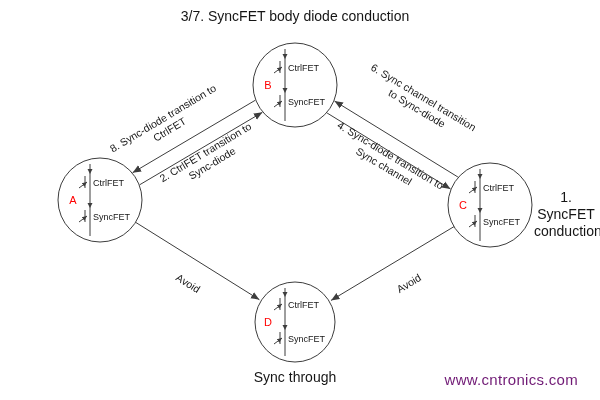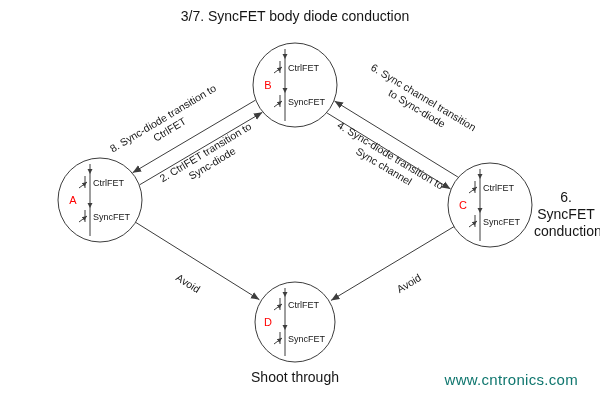--- a/index.html
+++ b/index.html
@@ -14,21 +14,21 @@
   }
   .elbl {
     position:absolute; font-size:10.5px; color:#151515; line-height:1.25;
     text-align:center; transform-origin:50% 50%;
   }
   .rot-neg31 { transform:rotate(-31deg); }
   .rot-pos31 { transform:rotate(31deg); }
   .rot-pos32 { transform:rotate(32deg); }
   .watermark {
     position:absolute; left:398px; top:371px; width:180px; text-align:right;
-    font-size:15px; color:#0f766e; letter-spacing:0.3px;
+    font-size:15px; color:#701a75; letter-spacing:0.3px;
   }
   .ntext { font-family:"Liberation Sans", sans-serif; font-size:9px; fill:#151515; }
   .nletter { font-family:"Liberation Sans", sans-serif; font-size:11px; fill:#ff0000; }
 </style>
 </head>
 <body>
 
 <div class="stage">
 
   <svg width="600" height="400" viewBox="0 0 600 400">
@@ -119,23 +119,23 @@
       </g>
       <text class="nletter" x="-27" y="4" text-anchor="middle">D</text>
       <text class="ntext" x="-7" y="-14">CtrlFET</text>
       <text class="ntext" x="-7" y="20">SyncFET</text>
     </g>
   </svg>
 
   <div class="lbl" style="left:135px; top:8px; width:320px;">3/7. SyncFET body diode conduction</div>
 
 
-  <div class="lbl" style="left:534px; top:189px; width:64px;">6. SyncFET conduction</div>
+  <div class="lbl" style="left:534px; top:189px; width:64px;">1. SyncFET conduction</div>
 
-  <div class="lbl" style="left:240px; top:369px; width:110px;">Shoot through</div>
+  <div class="lbl" style="left:240px; top:369px; width:110px;">Sync through</div>
 
   <div class="elbl rot-neg31" style="left:104px; top:111px; width:125px;">8. Sync-diode transition to CtrlFET</div>
 
   <div class="elbl rot-neg31" style="left:153px; top:145px; width:112px;">2. CtrlFET transition to Sync-diode</div>
 
   <div class="elbl rot-pos31" style="left:355px; top:90px; width:130px;">6. Sync channel transition to Sync-diode</div>
 
   <div class="elbl rot-pos31" style="left:326px; top:148px; width:122px;">4. Sync-diode transition to Sync channel</div>
 
   <div class="elbl rot-pos32" style="left:158px; top:277px; width:60px;">Avoid</div>

